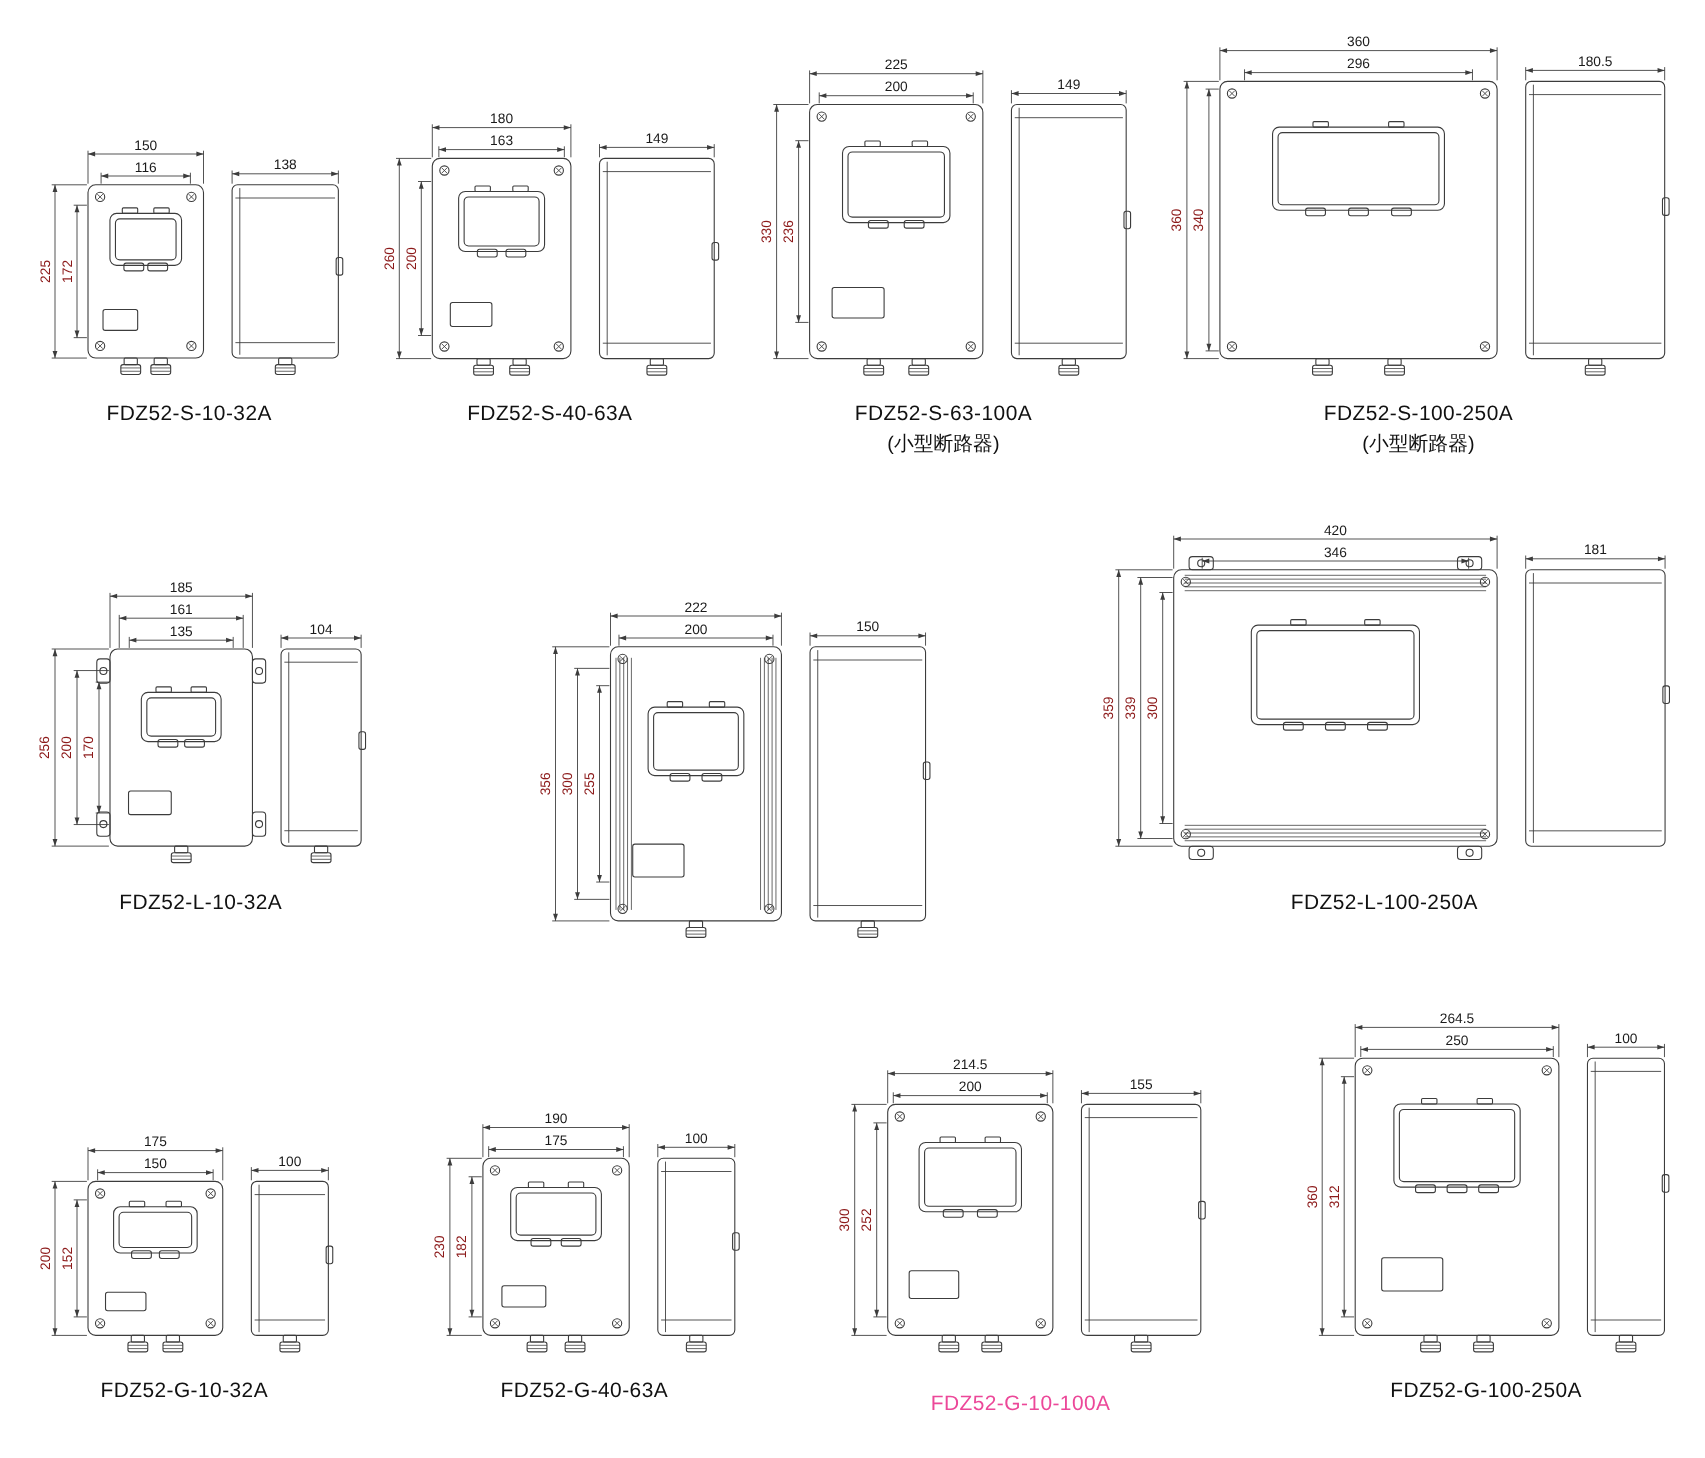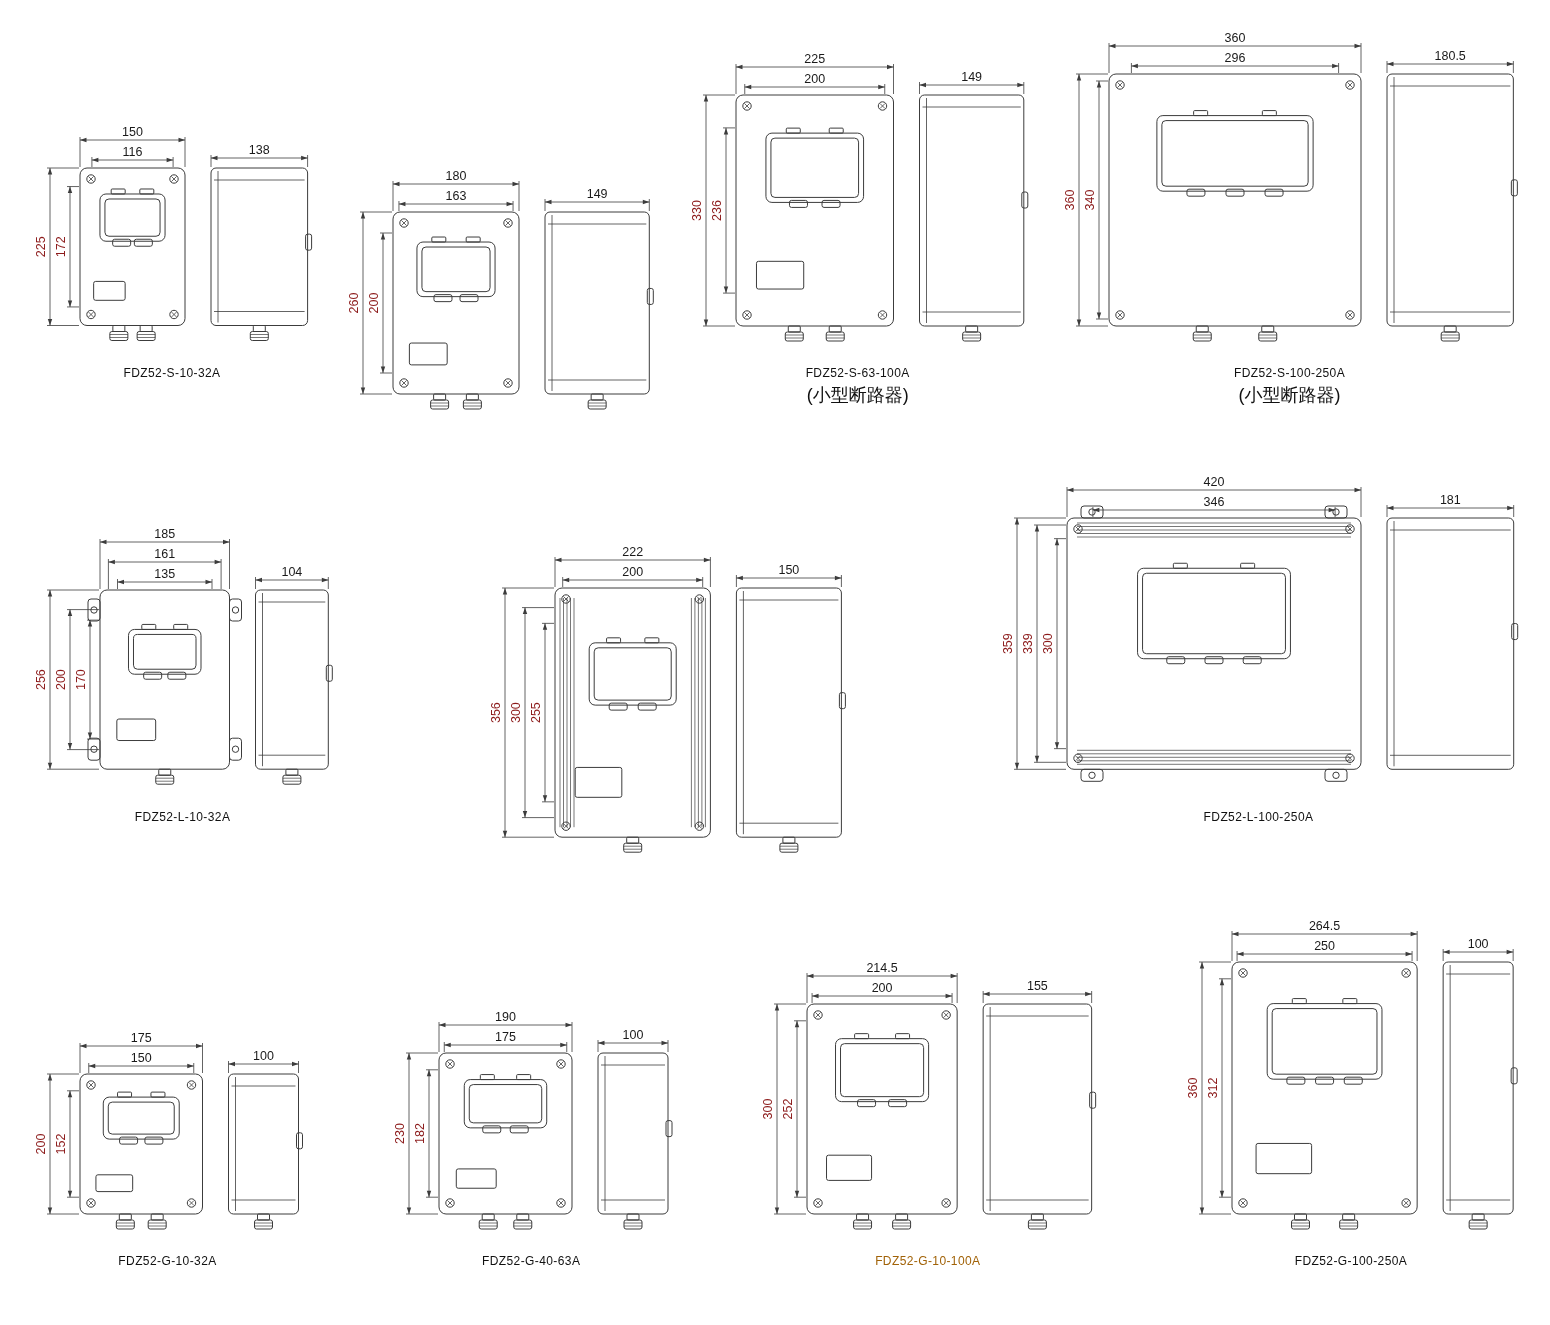--- a/index.html
+++ b/index.html
@@ -2,21 +2,21 @@
 <html><head>
 <meta charset="utf-8">
 <style>
   html,body{margin:0;padding:0;background:#ffffff;}
   body{font-family:"Liberation Sans",sans-serif;}
   .sheet{width:1550px;height:1325px;box-sizing:border-box;padding:20px 22px;background:#ffffff;overflow:hidden;}
   .row{display:flex;justify-content:space-between;align-items:flex-end;}
   .row + .row{margin-top:42px;}
   .cell{display:flex;flex-direction:column;}
   .caption-wrap{height:56px;padding-top:12px;text-align:center;}
-  .caption{font-size:12px;color:#111111;letter-spacing:0.4px;white-space:nowrap;}
+  .caption{font-size:19px;color:#111111;letter-spacing:0.4px;white-space:nowrap;}
   .subcaption{font-size:18px;color:#111111;margin-top:3px;white-space:nowrap;}
   svg{display:block;}
   svg text{font-family:"Liberation Sans",sans-serif;}
 </style>
 </head>
 <body>
 
 <div class="sheet" id="sheet" style="background: rgb(255, 255, 255);">
     <div class="row">
       <div class="cell">
@@ -208,20 +208,23 @@
           </g>
           <g>
             <line x1="210" y1="41" x2="210" y2="53" stroke="#3c3c3c" stroke-width="0.8"></line>
             <line x1="314.3" y1="41" x2="314.3" y2="53" stroke="#3c3c3c" stroke-width="0.8"></line>
             <line x1="210" y1="44" x2="314.3" y2="44" stroke="#3c3c3c" stroke-width="0.8"></line>
             <polygon points="210,44 216.5,41.8 216.5,46.2" fill="#3c3c3c"></polygon>
             <polygon points="314.3,44 307.8,41.8 307.8,46.2" fill="#3c3c3c"></polygon>
             <text x="262.15" y="40" text-anchor="middle" font-size="12.5" fill="#1a1a1a">149</text>
           </g>
         </svg>
+        <div class="caption-wrap">
+          <div class="caption" style="color: rgb(17, 17, 17);">FDZ52-S-40-63A</div>
+        </div>
       </div>
       <div class="cell">
         <svg width="360" height="313">
           <g>
             <rect x="58" y="54" width="157.5" height="230.99999999999997" rx="7" fill="none" stroke="#3c3c3c" stroke-width="1"></rect>
             <g>
               <circle cx="69" cy="65" r="4.2" fill="none" stroke="#3c3c3c" stroke-width="1"></circle>
               <line x1="66.5" y1="62.5" x2="71.5" y2="67.5" stroke="#3c3c3c" stroke-width="0.8"></line>
               <line x1="66.5" y1="67.5" x2="71.5" y2="62.5" stroke="#3c3c3c" stroke-width="0.8"></line>
             </g>
@@ -1031,21 +1034,21 @@
           <g>
             <line x1="234.14999999999998" y1="41" x2="234.14999999999998" y2="53" stroke="#3c3c3c" stroke-width="0.8"></line>
             <line x1="342.65" y1="41" x2="342.65" y2="53" stroke="#3c3c3c" stroke-width="0.8"></line>
             <line x1="234.14999999999998" y1="44" x2="342.65" y2="44" stroke="#3c3c3c" stroke-width="0.8"></line>
             <polygon points="234.14999999999998,44 240.64999999999998,41.8 240.64999999999998,46.2" fill="#3c3c3c"></polygon>
             <polygon points="342.65,44 336.15,41.8 336.15,46.2" fill="#3c3c3c"></polygon>
             <text x="288.4" y="40" text-anchor="middle" font-size="12.5" fill="#1a1a1a">155</text>
           </g>
         </svg>
         <div class="caption-wrap">
-          <div class="caption" style="color: #a16207;">FDZ52-G-10-100A</div>
+          <div class="caption" style="color: #ec4899; margin-top: 12px;">FDZ52-G-10-100A</div>
         </div>
       </div>
       <div class="cell">
         <svg width="354" height="334">
           <g>
             <rect x="58" y="54" width="185.14999999999998" height="251.99999999999997" rx="7" fill="none" stroke="#3c3c3c" stroke-width="1"></rect>
             <g>
               <circle cx="69" cy="65" r="4.2" fill="none" stroke="#3c3c3c" stroke-width="1"></circle>
               <line x1="66.5" y1="62.5" x2="71.5" y2="67.5" stroke="#3c3c3c" stroke-width="0.8"></line>
               <line x1="66.5" y1="67.5" x2="71.5" y2="62.5" stroke="#3c3c3c" stroke-width="0.8"></line>

